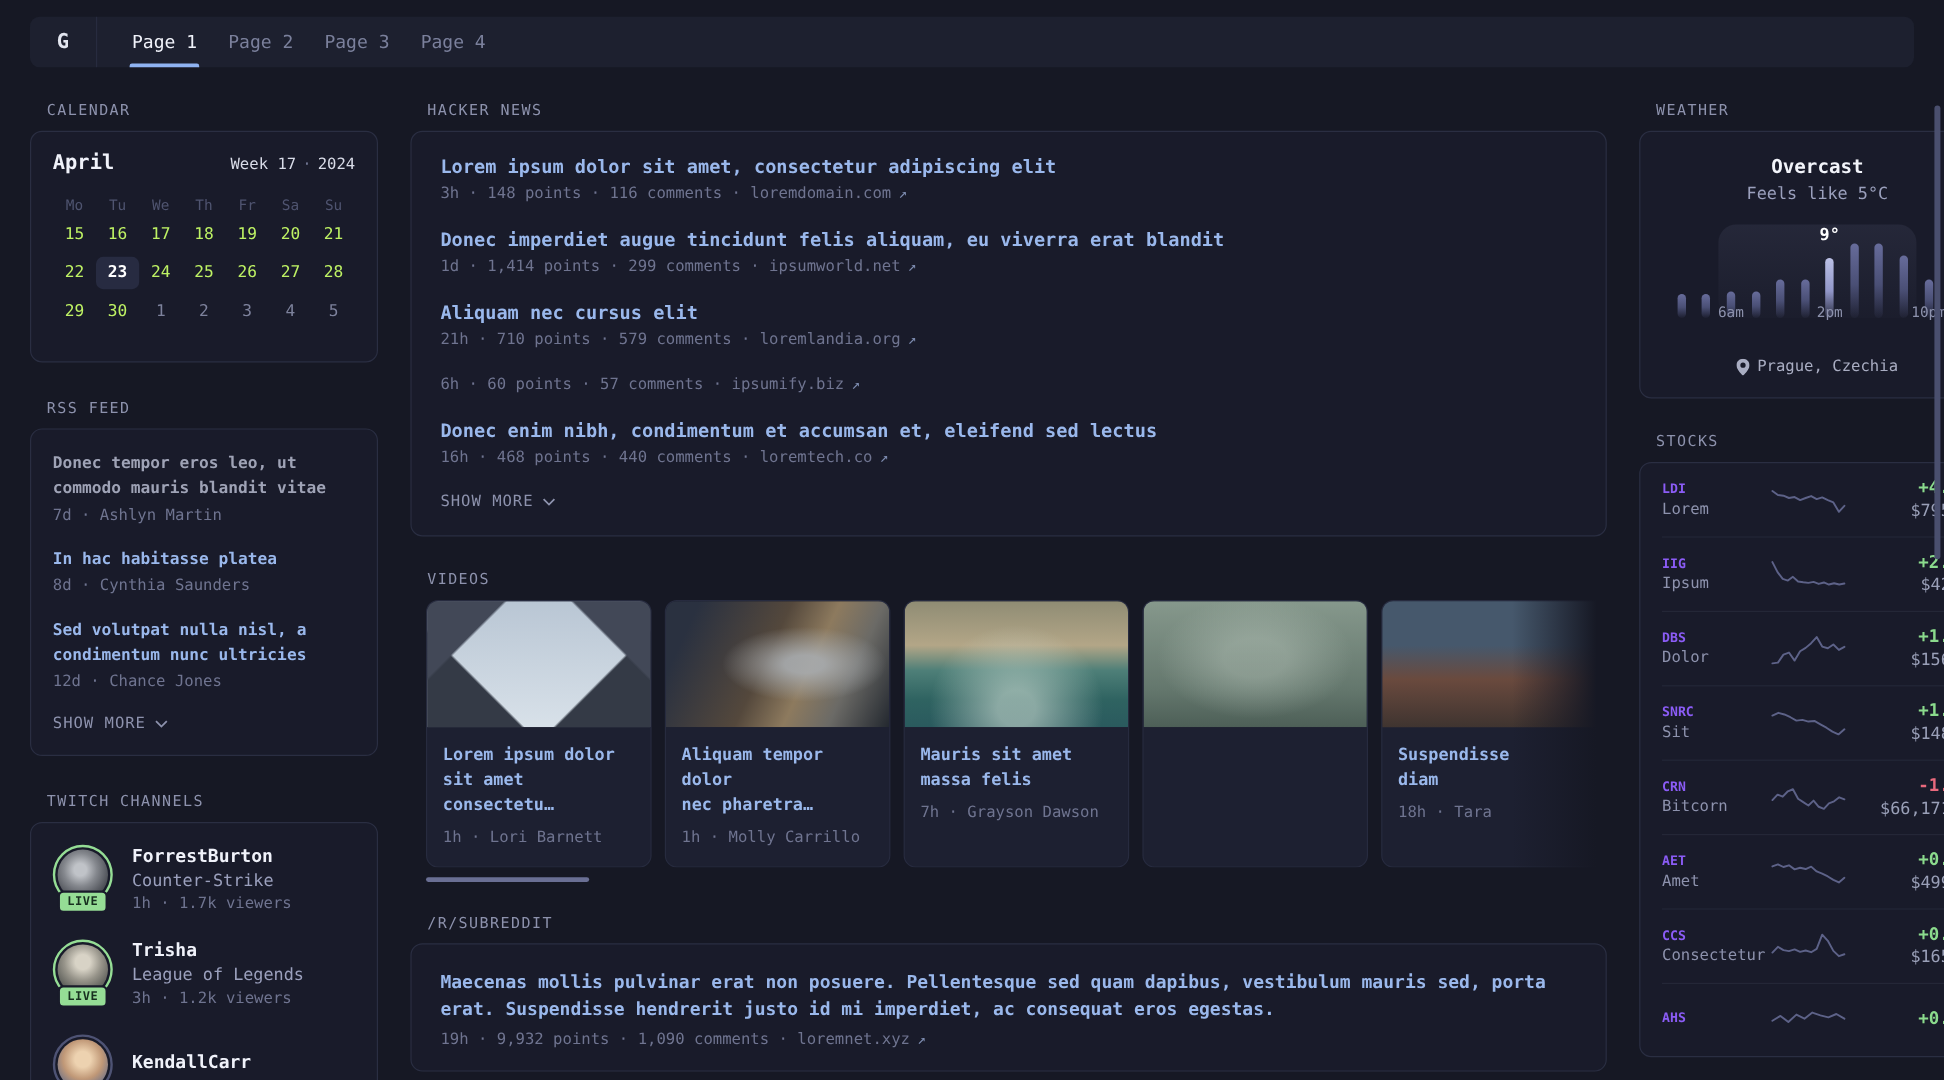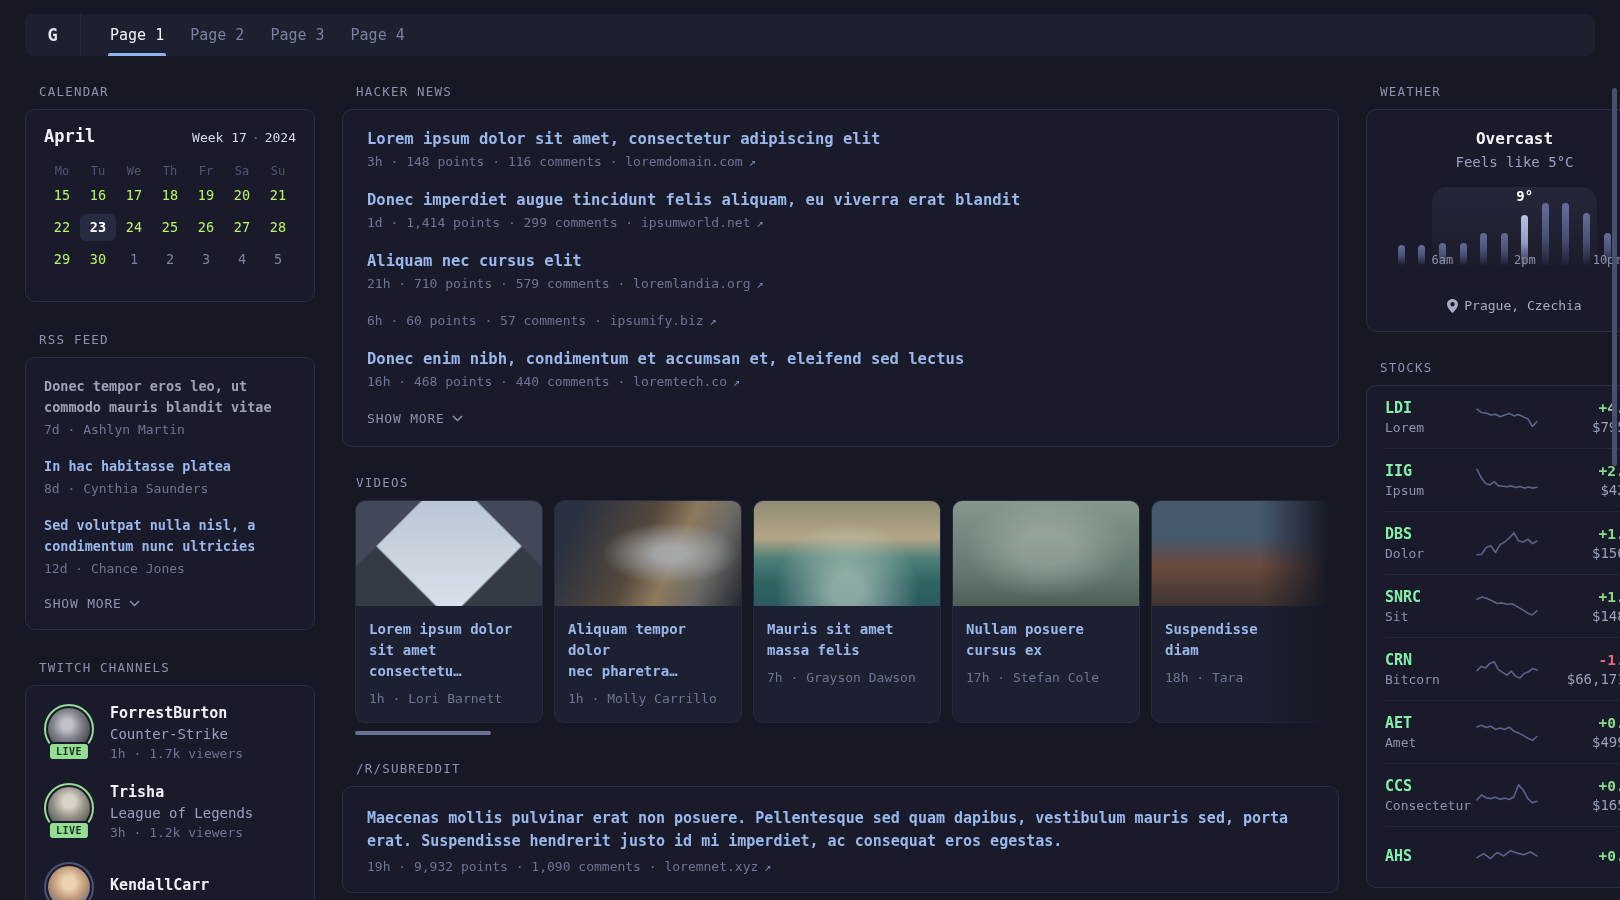--- a/index.html
+++ b/index.html
@@ -114,21 +114,21 @@
   .wtime{position:absolute;bottom:16px;transform:translateX(-50%);font-size:12px;color:var(--label);}
   .wtimes > div:nth-of-type(1){left:calc(100% * 2.5 / 12);}
   .wtimes > div:nth-of-type(2){left:calc(100% * 6.5 / 12);}
   .wtimes > div:nth-of-type(3){left:calc(100% * 10.5 / 12);}
   .w-loc{display:flex;align-items:center;justify-content:center;gap:6px;margin-top:15px;font-size:13px;color:#a9adc2;}
   .w-loc svg{flex:none;}
   
   .stocks{padding:0 18px;}
   .stock-row{display:grid;grid-template-columns:90px 1fr 112px;align-items:center;padding:13px 0;border-bottom:1px solid var(--divider);cursor:pointer;}
   .stock-row:last-of-type{border-bottom:none;}
-  .s-sym{font-size:15px;font-weight:bold;color:#86efac;}
+  .s-sym{font-size:11px;font-weight:bold;color:#8b5cf6;}
   .s-name{font-size:13px;color:var(--label);margin-top:3px;}
   .spark{width:64px;height:34px;justify-self:center;}
   .spark polyline{fill:none;stroke:var(--spark);stroke-width:1.6;stroke-linejoin:round;stroke-linecap:round;}
   .s-right{text-align:right;}
   .s-chg{font-size:14.5px;font-weight:600;color:var(--green);}
   .s-chg.down{color:var(--red);}
   .s-price{font-size:14px;color:#9aa0b8;margin-top:3px;}
   
   .pagebar{position:absolute;right:3px;top:88px;width:5px;height:378px;border-radius:3px;background:#4a4f6e;cursor:pointer;}
 </style>
@@ -360,27 +360,20 @@
             <div class="vtitle">
                 <span>Mauris sit amet</span>
                 <span>massa felis</span>
               </div>
             <div class="meta">7h · Grayson Dawson</div>
           </div>
         </div>
 
         <div class="vcard">
           <div class="thumb"></div>
-          <div class="vbody">
-            <div class="vtitle">
-                <span>Nullam posuere</span>
-                <span>cursus ex</span>
-              </div>
-            <div class="meta">17h · Stefan Cole</div>
-          </div>
         </div>
 
         <div class="vcard">
           <div class="thumb"></div>
           <div class="vbody">
             <div class="vtitle">
                 <span>Suspendisse</span>
                 <span>diam</span>
               </div>
             <div class="meta">18h · Tara</div>

